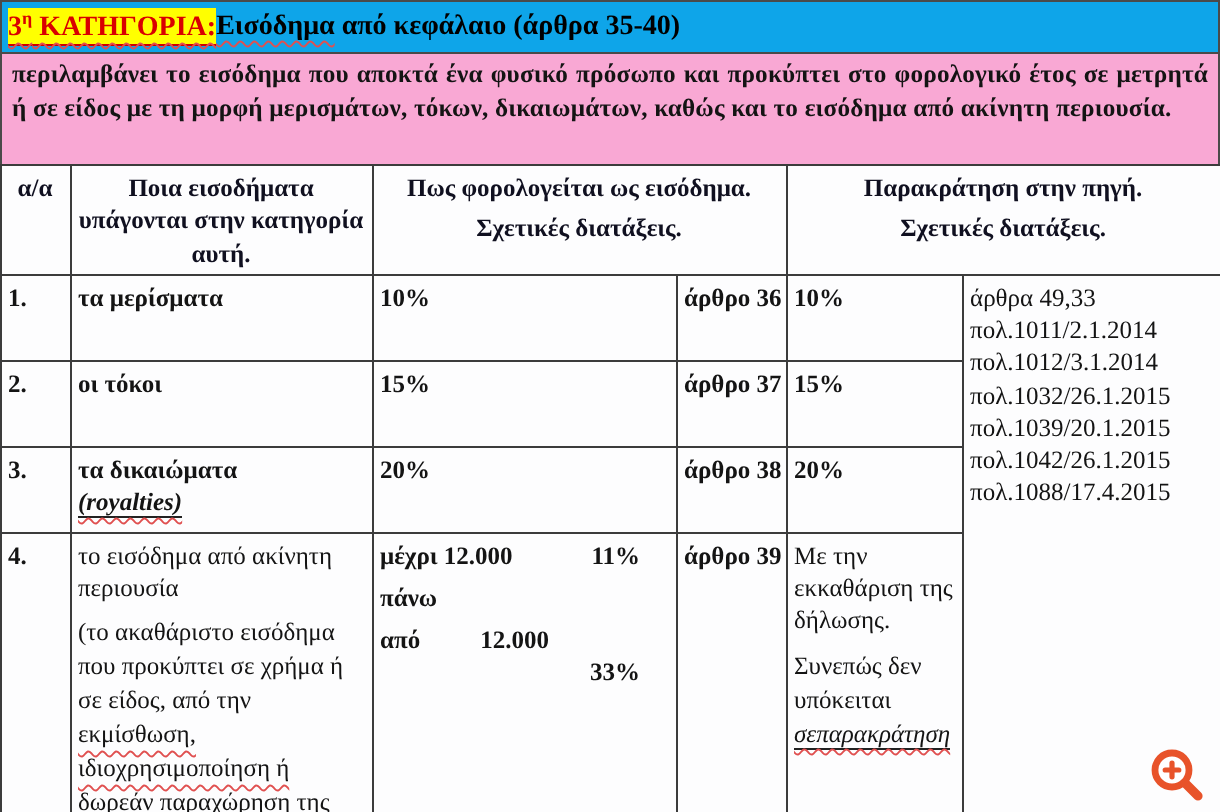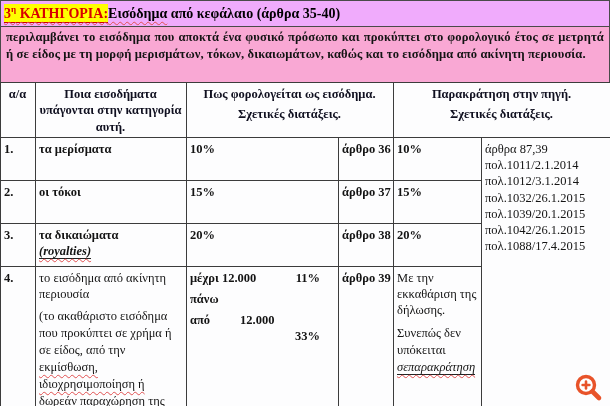--- a/index.html
+++ b/index.html
@@ -3,21 +3,21 @@
 <meta charset="utf-8">
 <style>
   html,body { margin:0; padding:0; background:#ffffff; }
   .page {
     position:relative; width:610px; height:406px; overflow:hidden;
     font-family:"Liberation Serif","DejaVu Serif",serif; color:#141414;
     background:#ffffff; box-sizing:border-box;
   }
   
   .title-bar {
-    height:27px; box-sizing:border-box; background:#f0abfc;
+    height:27px; box-sizing:border-box; background:#0ea5e9;
     border:1px solid #4a4a4a; border-bottom:1px solid #4a4a4a;
     display:flex; align-items:center; padding:0 3px;
     font-size:14px; font-weight:bold; white-space:nowrap;
   }
   .hl {
     color:#d90000; background:#ffff00;
     border-bottom:1px solid #cc0000;
     text-decoration:underline wavy #e05050 1px;
     text-underline-offset:3px;
   }
@@ -97,21 +97,21 @@
       </td>
     </tr>
 
     <tr style="height:43px">
       <td class="num">1.</td>
       <td class="b">τα μερίσματα</td>
       <td class="b">10%</td>
       <td class="b artcell">άρθρο 36</td>
       <td class="b">10%</td>
       <td class="refs" rowspan="4">
-        <div>άρθρα 87,39</div>
+        <div>άρθρα 49,33</div>
         <div>πολ.1011/2.1.2014</div>
         <div>πολ.1012/3.1.2014</div>
         <div>πολ.1032/26.1.2015</div>
         <div>πολ.1039/20.1.2015</div>
         <div>πολ.1042/26.1.2015</div>
         <div>πολ.1088/17.4.2015</div>
       </td>
     </tr>
 
     <tr style="height:43px">

